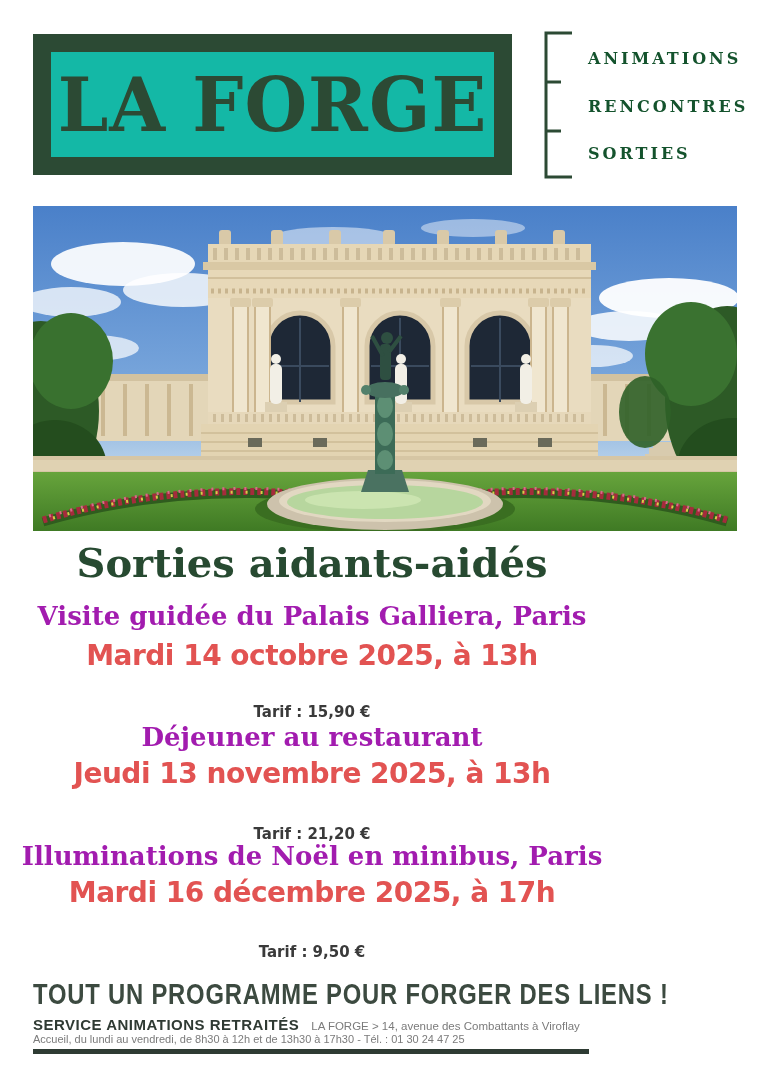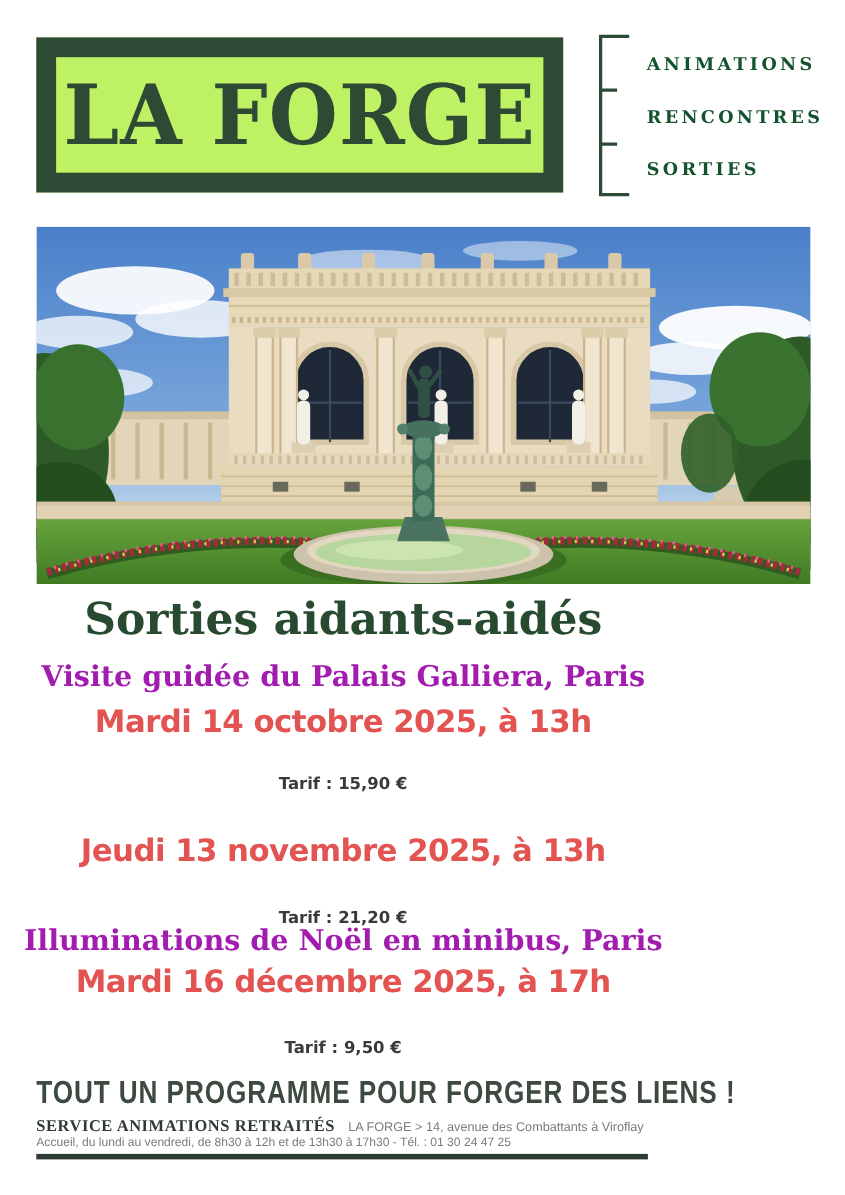--- a/index.html
+++ b/index.html
@@ -3,21 +3,21 @@
 <meta charset="utf-8">
 <style>
   html,body{margin:0;padding:0;background:#fff;}
   .page{
     position:relative;width:768px;height:1086px;overflow:hidden;background:#ffffff;
     font-family:"Liberation Sans",sans-serif;
   }
   
   .logo-box{
     position:absolute;left:33px;top:34px;width:479px;height:141px;
-    box-sizing:border-box;border:18px solid #2c4a34;background:#bef264;
+    box-sizing:border-box;border:18px solid #2c4a34;background:#14b8a6;
     display:flex;align-items:center;justify-content:center;
   }
   .logo-text{
     font-family:"DejaVu Serif",serif;font-weight:700;font-size:72px;
     color:#2c4a34;letter-spacing:1px;line-height:1;transform:scaleY(1.05);
   }
   .bracket{position:absolute;left:540px;top:31px;width:36px;height:148px;}
   .tagline{
     position:absolute;left:588px;font-family:"DejaVu Serif",serif;font-weight:700;
     font-size:16px;letter-spacing:3px;color:#14532d;line-height:1;white-space:nowrap;
@@ -35,21 +35,21 @@
   .e1t{top:602px;} .e1d{top:640px;} .e1p{top:680px;}
   .e2t{top:723px;} .e2d{top:758px;} .e2p{top:802px;}
   .e3t{top:842px;} .e3d{top:877px;} .e3p{top:920px;}
   
   .slogan{
     position:absolute;left:33px;top:980px;font-family:"Liberation Sans",sans-serif;
     font-weight:700;font-size:29px;color:#3c4a40;letter-spacing:1px;white-space:nowrap;
     transform:scaleX(.82);transform-origin:left center;line-height:1;
   }
   .service-line{position:absolute;left:33px;top:1016px;display:flex;align-items:baseline;white-space:nowrap;}
-  .service-label{font-family:Liberation Serif, serif;font-weight:700;font-size:15px;color:#2f3a33;letter-spacing:.5px;}
+  .service-label{font-family:Liberation Sans, sans-serif;font-weight:700;font-size:15px;color:#2f3a33;letter-spacing:.5px;}
   .service-address{font-family:"Liberation Sans",sans-serif;font-size:11.5px;color:#7b7b7b;margin-left:12px;}
   .hours{position:absolute;left:33px;top:1033px;font-size:11px;color:#7b7b7b;white-space:nowrap;}
   .footer-bar{position:absolute;left:33px;top:1049px;width:556px;height:5px;background:#2e3b33;}
   .city-logo{position:absolute;left:650px;top:956px;width:97px;text-align:center;}
   .city-logo svg{display:block;margin:0 auto;}
   .city-name{
     font-family:"Liberation Serif",serif;font-size:15px;color:#4d4d4d;
     letter-spacing:1.5px;margin-top:-2px;
   }
 </style>
@@ -281,20 +281,21 @@
       </g>
     </svg>
   </div>
 
   <div class="cline page-title">Sorties aidants-aidés</div>
 
   <div class="cline ev-title e1t">Visite guidée du Palais Galliera, Paris</div>
   <div class="cline ev-date  e1d">Mardi 14 octobre 2025, à 13h</div>
   <div class="cline ev-price e1p">Tarif : 15,90 €</div>
 
+  <div class="cline ev-title e2t">Déjeuner au restaurant</div>
   <div class="cline ev-date  e2d">Jeudi 13 novembre 2025, à 13h</div>
   <div class="cline ev-price e2p">Tarif : 21,20 €</div>
 
   <div class="cline ev-title e3t">Illuminations de Noël en minibus, Paris</div>
   <div class="cline ev-date  e3d">Mardi 16 décembre 2025, à 17h</div>
   <div class="cline ev-price e3p">Tarif : 9,50 €</div>
 
   <div class="slogan">TOUT UN PROGRAMME POUR FORGER DES LIENS !</div>
 
   <div class="service-line">

